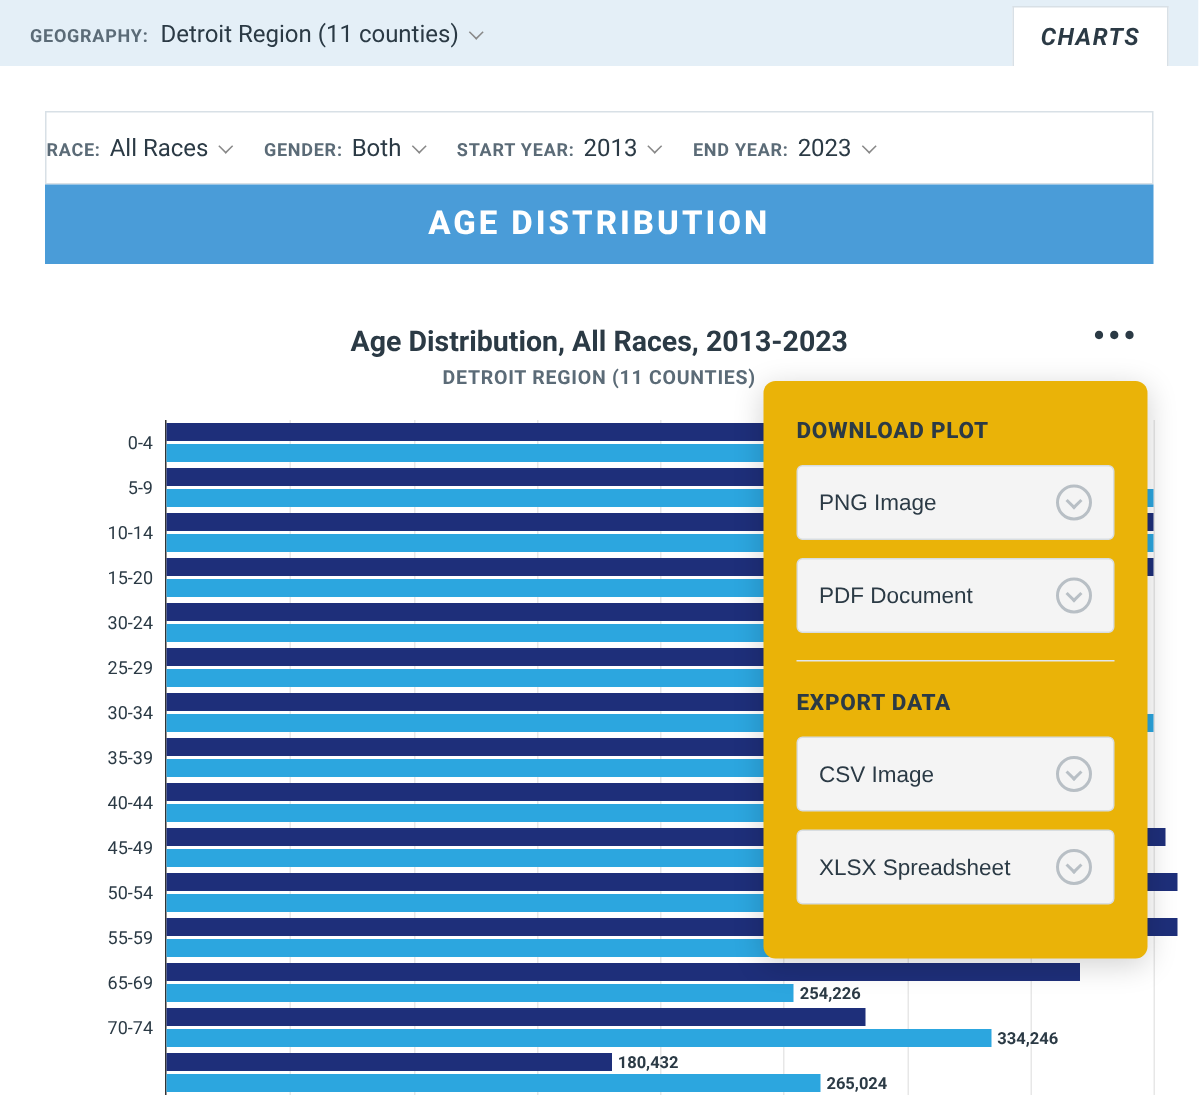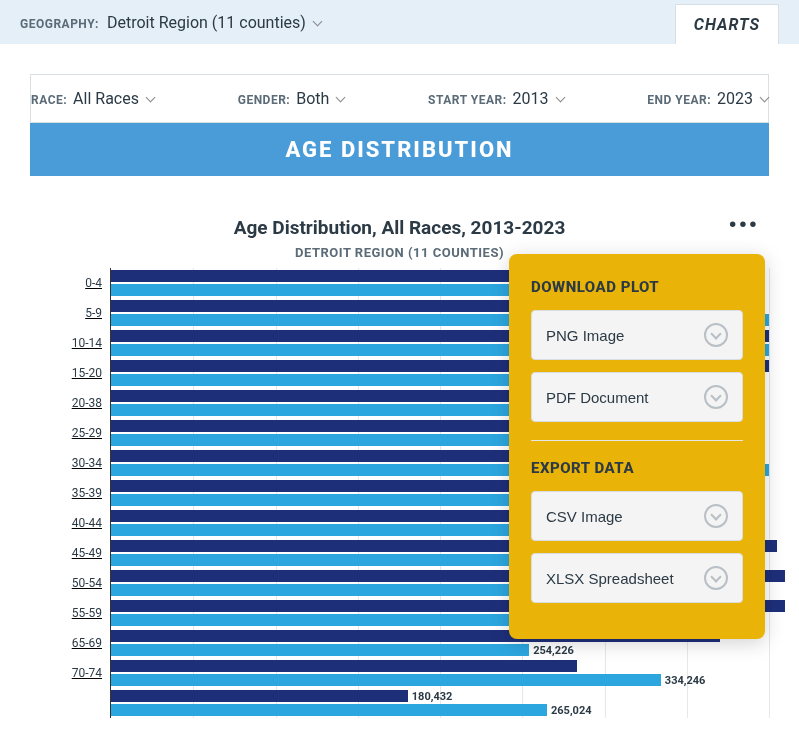--- a/index.html
+++ b/index.html
@@ -52,22 +52,22 @@
       border: none;
       background: transparent;
     }
     .main {
       padding: 30px;
     }
     .filter-bar {
       border: 1px solid #d8e0e6;
       padding: 14px 0;
       display: flex;
-      justify-content: space-between;
-      gap: 36px;
+      justify-content: flex-start;
+      gap: 22px;
       align-items: center;
     }
     .filter-label {
       font-size: 12px;
       font-weight: 700;
       letter-spacing: 0.5px;
       color: #5b6b77;
     }
     .filter-value {
       font-size: 16px;
@@ -105,23 +105,22 @@
     }
     .chart-sub {
       text-align: center;
       font-size: 13px;
       font-weight: 700;
       letter-spacing: 0.5px;
       color: #5b6b77;
       margin-top: 6px;
     }
     .chart-body {
-      margin-top: 8px;
-      display: flex;
-      text-decoration: underline;
+      margin-top: 20px;
+      display: flex;
     }
     .ylabels {
       width: 80px;
       display: flex;
       flex-direction: column;
     }
     .ylab {
       height: 30px;
       display: flex;
       align-items: center;
@@ -269,21 +268,21 @@
     <div class="menu-btn">•••</div>
     <div class="chart-title">Age Distribution, All Races, 2013-2023</div>
     <div class="chart-sub">DETROIT REGION (11 COUNTIES)</div>
 
     <div class="chart-body">
       <div class="ylabels" id="ylabels">
           <div class="ylab">0-4</div>
           <div class="ylab">5-9</div>
           <div class="ylab">10-14</div>
           <div class="ylab">15-20</div>
-          <div class="ylab">20-38</div>
+          <div class="ylab">30-24</div>
           <div class="ylab">25-29</div>
           <div class="ylab">30-34</div>
           <div class="ylab">35-39</div>
           <div class="ylab">40-44</div>
           <div class="ylab">45-49</div>
           <div class="ylab">50-54</div>
           <div class="ylab">55-59</div>
           <div class="ylab">65-69</div>
           <div class="ylab">70-74</div>
         </div>

